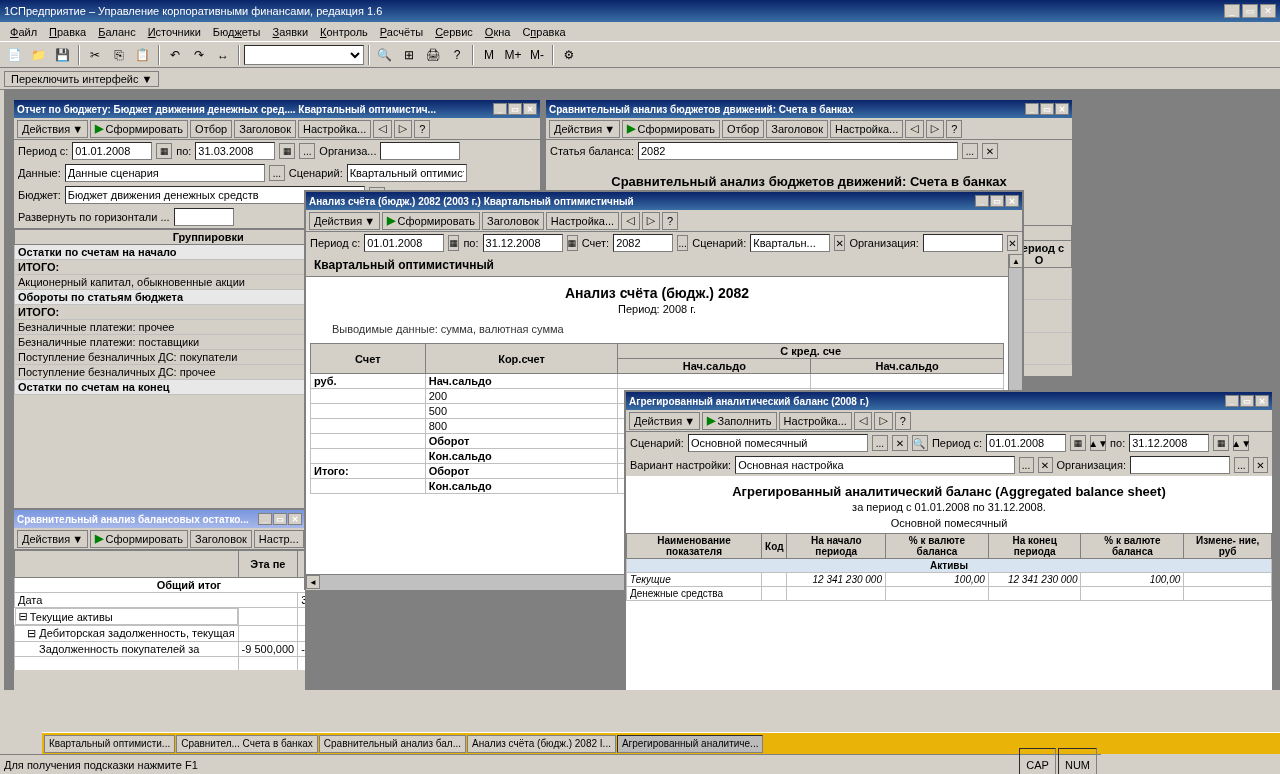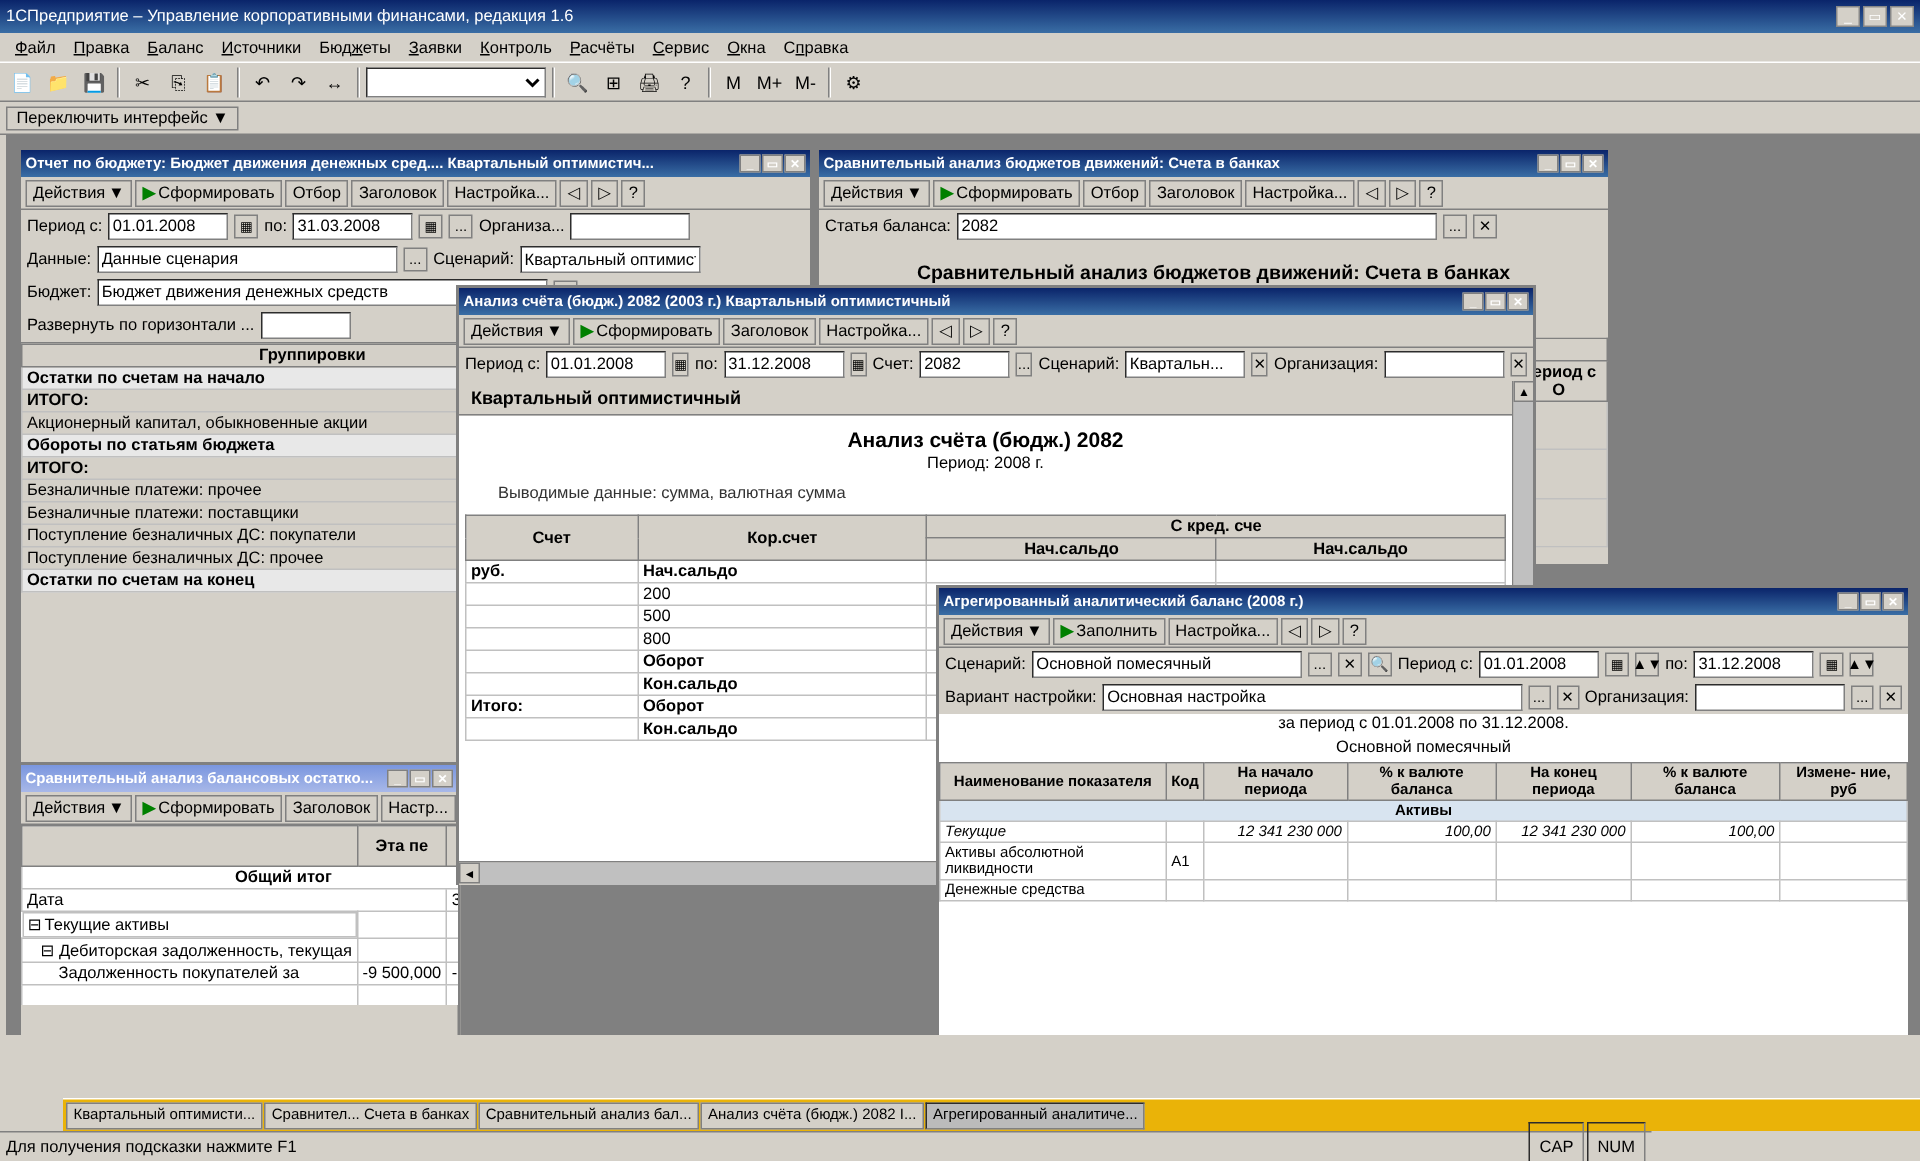--- a/index.html
+++ b/index.html
@@ -588,20 +588,21 @@
       <input class="form-input form-input-xl" value="Основная настройка" style="">
       <div class="btn-dots">...</div>
       <div class="btn-dots">✕</div>
       <span class="form-label">Организация:</span>
       <input class="form-input" style="width: 100px;" value="">
       <div class="btn-dots">...</div>
       <div class="btn-dots">✕</div>
     </div>
 
     <div style="overflow:auto; height:240px; background:white;">
+      <div class="inner-title" style="font-size:13px;">Агрегированный аналитический баланс (Aggregated balance sheet)</div>
       <div class="inner-subtitle">за период с 01.01.2008 по 31.12.2008.</div>
       <div class="inner-subtitle">Основной помесячный</div>
       <table class="agg-table">
         <thead>
           <tr>
             <th>Наименование показателя</th>
             <th>Код</th>
             <th>На начало периода</th>
             <th>% к валюте баланса</th>
             <th>На конец периода</th>
@@ -616,29 +617,20 @@
           <tr class="italic-row data-row">
             <td><i>Текущие</i></td>
             <td></td>
             <td class="num">12 341 230 000</td>
             <td class="num">100,00</td>
             <td class="num">12 341 230 000</td>
             <td class="num">100,00</td>
             <td></td>
           </tr>
           <tr class="data-row">
-            <td>Активы абсолютной ликвидности</td>
-            <td>A1</td>
-            <td></td>
-            <td></td>
-            <td></td>
-            <td></td>
-            <td></td>
-          </tr>
-          <tr class="data-row">
             <td>Денежные средства</td>
             <td></td>
             <td></td>
             <td></td>
             <td></td>
             <td></td>
             <td></td>
           </tr>
         </tbody>
       </table>

